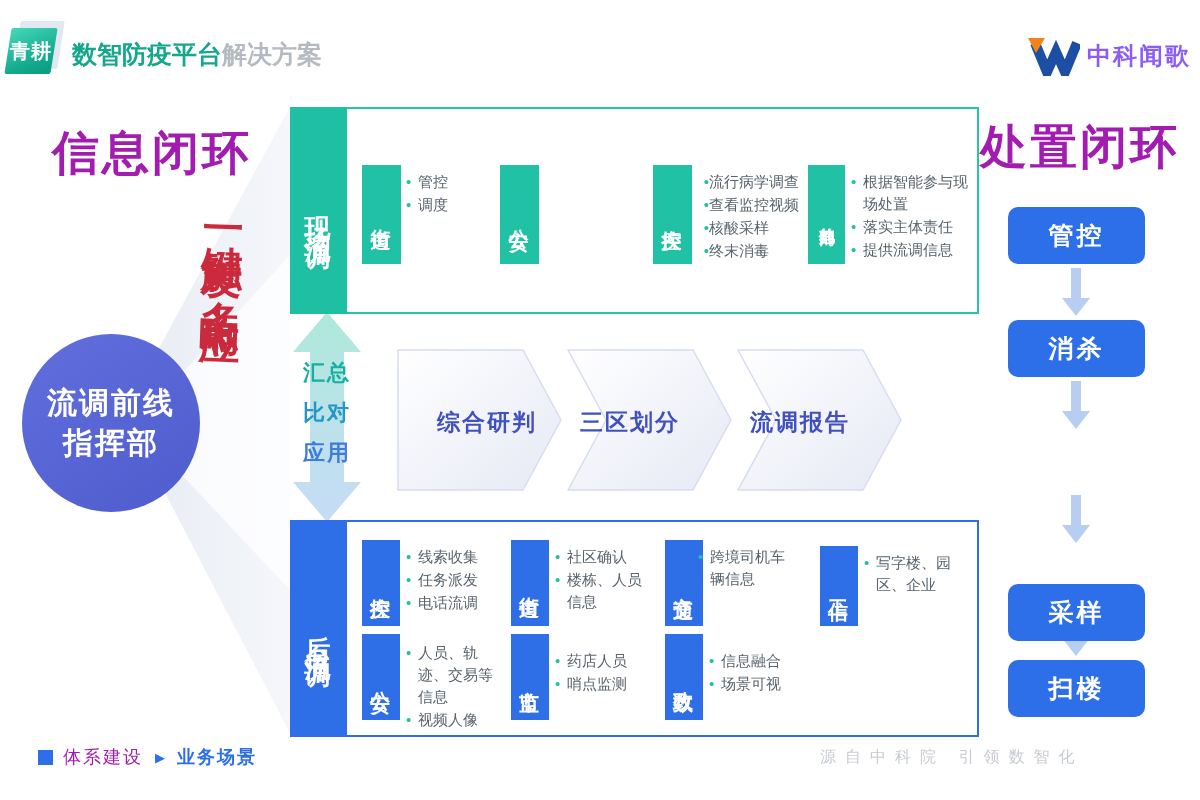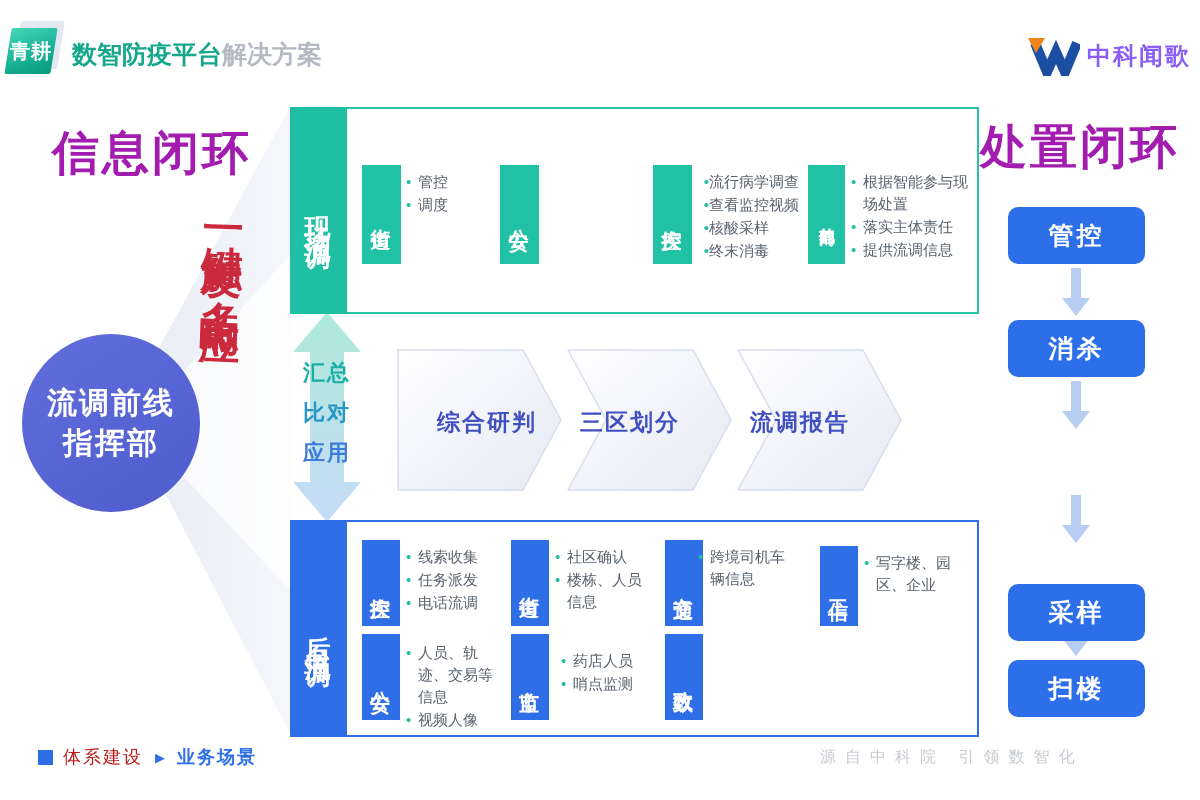--- a/index.html
+++ b/index.html
@@ -68,21 +68,21 @@
   .chev-label{font-size:23px;font-weight:bold;color:#4050c0;text-align:center;letter-spacing:2px;}
 
   
   .chain-btn{position:absolute;left:1008px;width:137px;height:57px;background:#2d6fe9;
      border-radius:10px;display:flex;align-items:center;justify-content:center;
      color:#fff;font-size:25px;font-weight:bold;letter-spacing:3px;}
 
   
   .footer-left{left:38px;top:745px;display:flex;align-items:center;font-size:18px;}
   .f-square{width:15px;height:15px;background:#2e6fe8;margin-right:10px;}
-  .f-section{color:#b91c1c;letter-spacing:2px;}
+  .f-section{color:#a21caf;letter-spacing:2px;}
   .f-caret{color:#2e6fe8;font-size:13px;margin:0 12px;}
   .f-page{color:#2e6fe8;font-weight:bold;letter-spacing:2px;}
   .footer-right{left:820px;top:747px;width:360px;text-align:left;color:#c7cbd1;
      font-size:16px;letter-spacing:9px;white-space:nowrap;}
 </style>
 </head>
 <body>
 
 <div class="stage">
 
@@ -251,40 +251,50 @@
           <span class="dot dot-teal"></span>
           <span>社区确认</span>
         </div>
       <div class="bullet">
           <span class="dot dot-teal"></span>
           <span>楼栋、人员信息</span>
         </div>
     </div>
 
     <div class="group-block gb-blue gb-2 vtext" style="left:219px;top:112px;width:38px;height:86px;">市监</div>
-    <div class="bullets" style="left:269px;top:126px;width:96px;">
+    <div class="bullets" style="left:263px;top:126px;width:96px;">
       <div class="bullet">
           <span class="dot dot-teal"></span>
           <span>药店人员</span>
         </div>
       <div class="bullet">
           <span class="dot dot-teal"></span>
           <span>哨点监测</span>
         </div>
     </div>
 
     <div class="group-block gb-blue gb-2 vtext" style="left:373px;top:18px;width:38px;height:86px;">交通</div>
     <div class="bullets" style="left:406px;top:22px;width:100px;">
       <div class="bullet">
           <span class="dot dot-teal"></span>
           <span>跨境司机车辆信息</span>
         </div>
     </div>
 
     <div class="group-block gb-blue gb-2 vtext" style="left:373px;top:112px;width:38px;height:86px;">政数</div>
+    <div class="bullets" style="left:417px;top:126px;width:100px;">
+      <div class="bullet">
+          <span class="dot dot-teal"></span>
+          <span>信息融合</span>
+        </div>
+      <div class="bullet">
+          <span class="dot dot-teal"></span>
+          <span>场景可视</span>
+        </div>
+    </div>
 
     <div class="group-block gb-blue gb-2 vtext" style="left:528px;top:24px;width:38px;height:80px;">工信</div>
     <div class="bullets" style="left:572px;top:28px;width:100px;">
       <div class="bullet">
           <span class="dot dot-teal"></span>
           <span>写字楼、园区、企业</span>
         </div>
     </div>
   </div>
 

